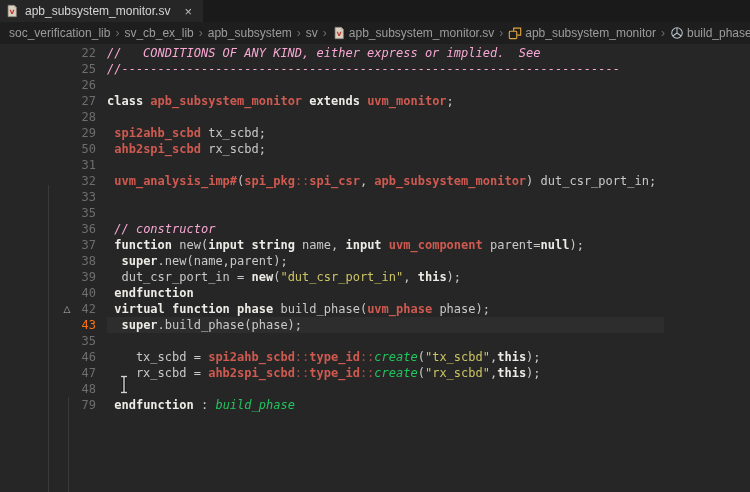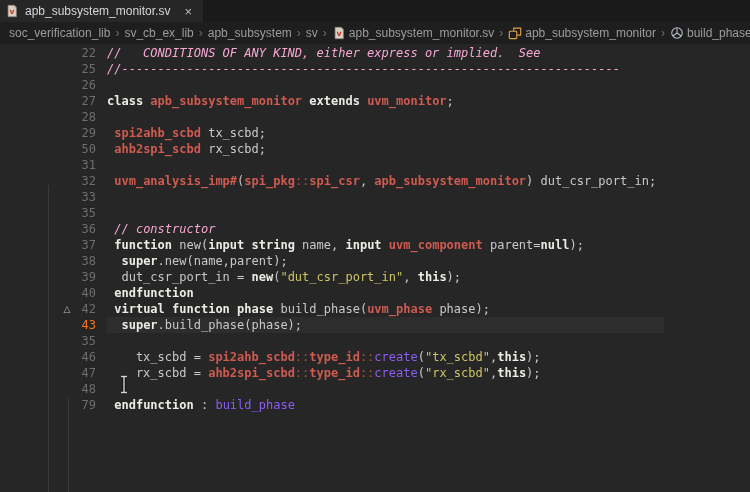--- a/index.html
+++ b/index.html
@@ -32,21 +32,21 @@
   .ln-pad{width:11px;}
   .code{flex:1;white-space:pre;color:#c9c9c9;}
   .line.current .code{background:#2d2d2d;}
 
   .tok-c{color:#f9a8d4;font-style:italic;}
   .tok-k{color:#ecebe6;font-weight:bold;text-align:center;}
   .tok-t{color:#ce5a50;font-weight:bold;}
   .tok-p{color:#c9c9c9;}
   .tok-s{color:#cdc464;}
   .tok-d{color:#a85149;}
-  .tok-i{color:#8b5cf6;}
+  .tok-i{color:#22c55e;font-style:italic;}
 
   .guide{position:absolute;width:1px;background:#3a3a3a;}
   #guide-class{left:48px;top:141px;height:336px;}
   #guide-func{left:68px;top:353px;height:124px;}
 
   .ibeam{position:absolute;width:10px;height:19px;pointer-events:none;}
 </style>
 </head>
 <body>
 

